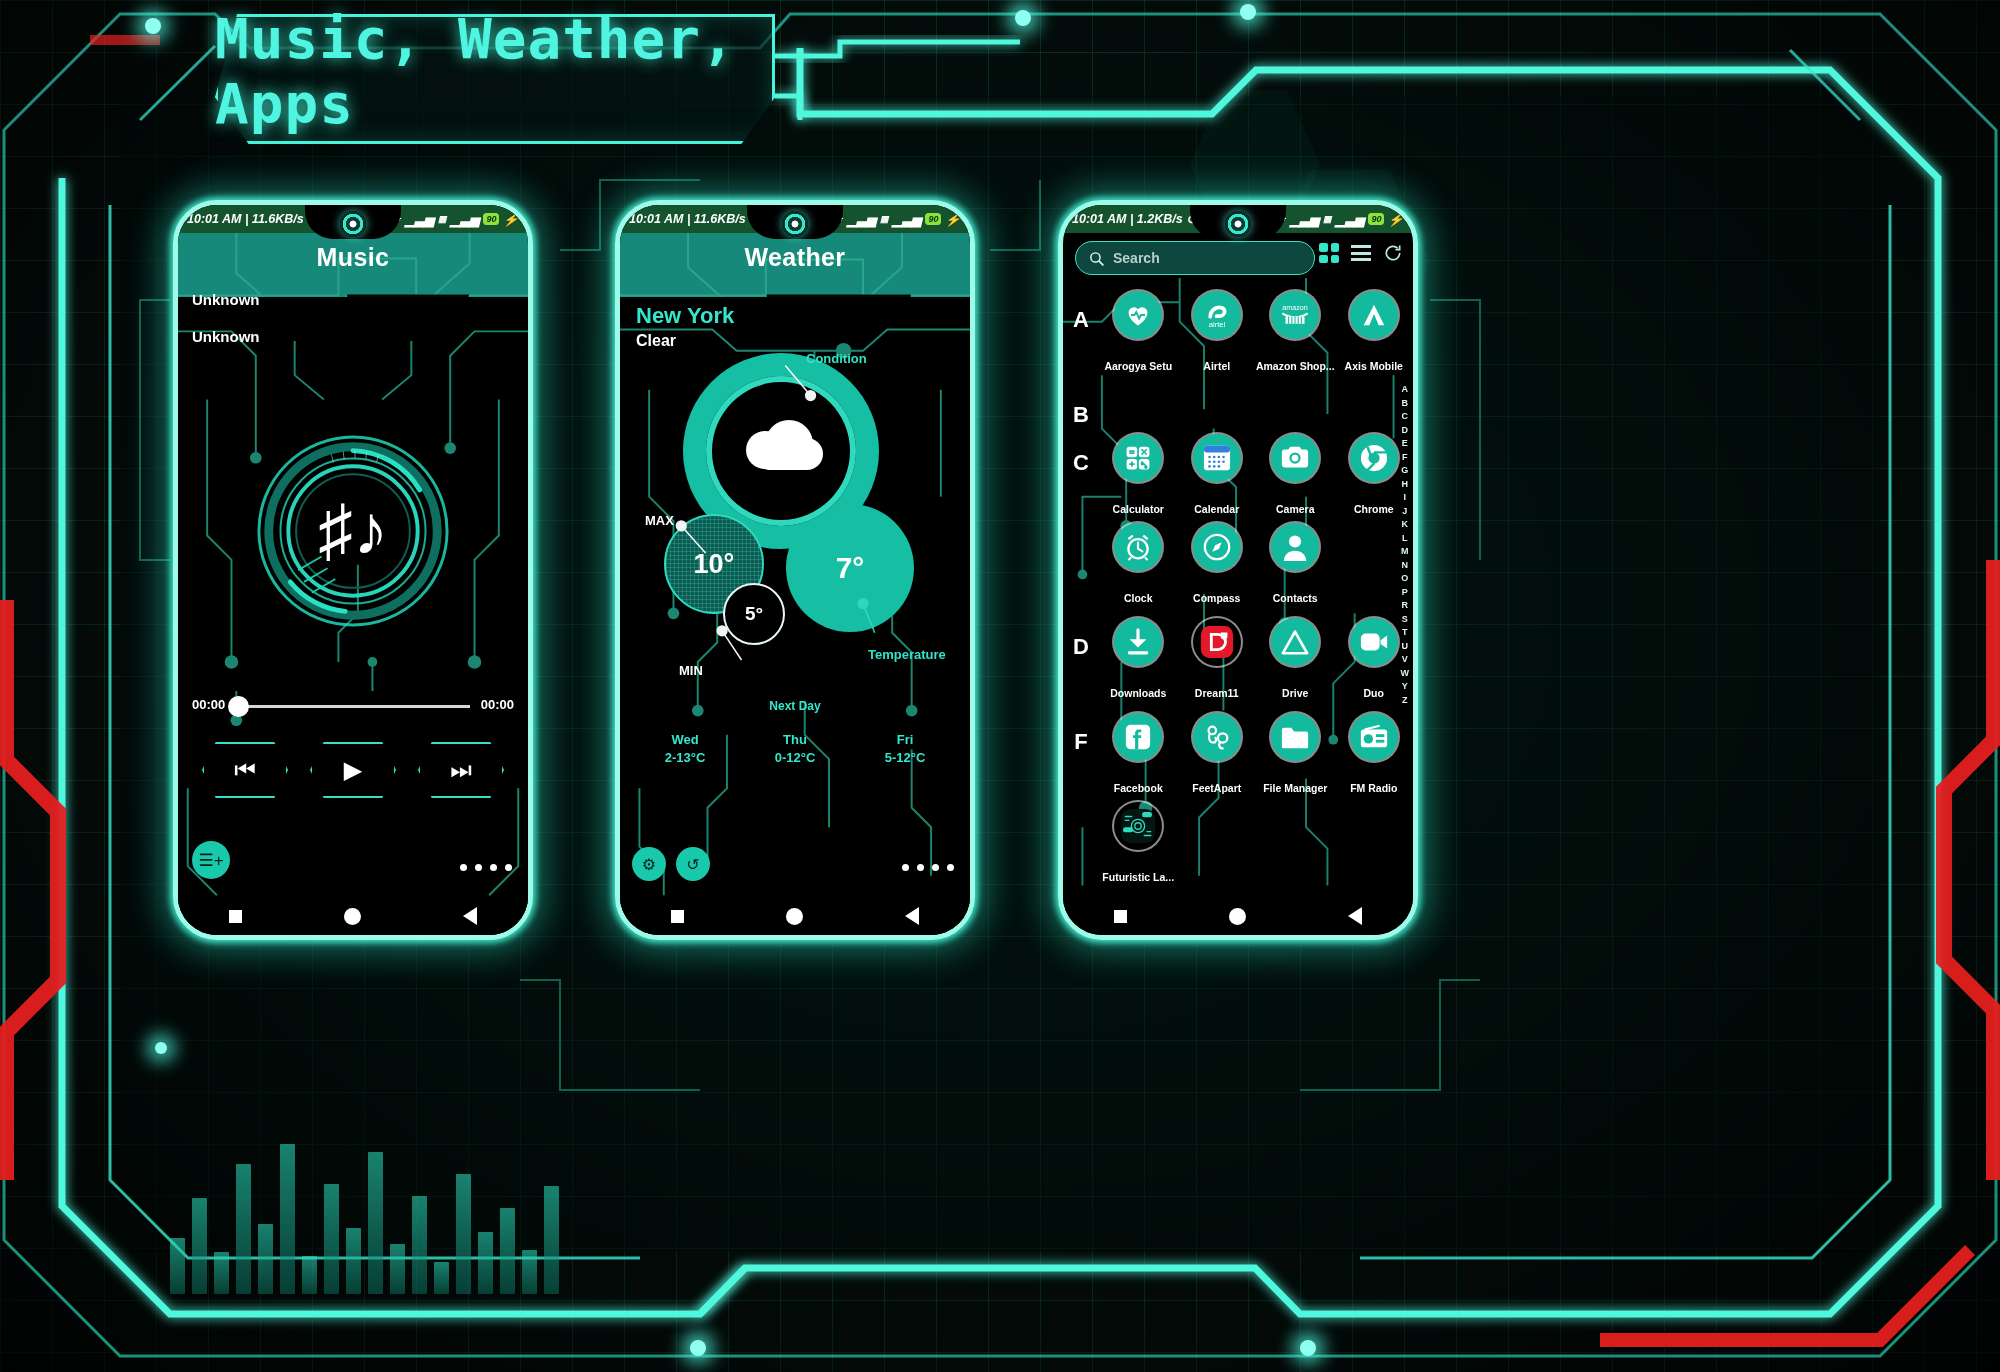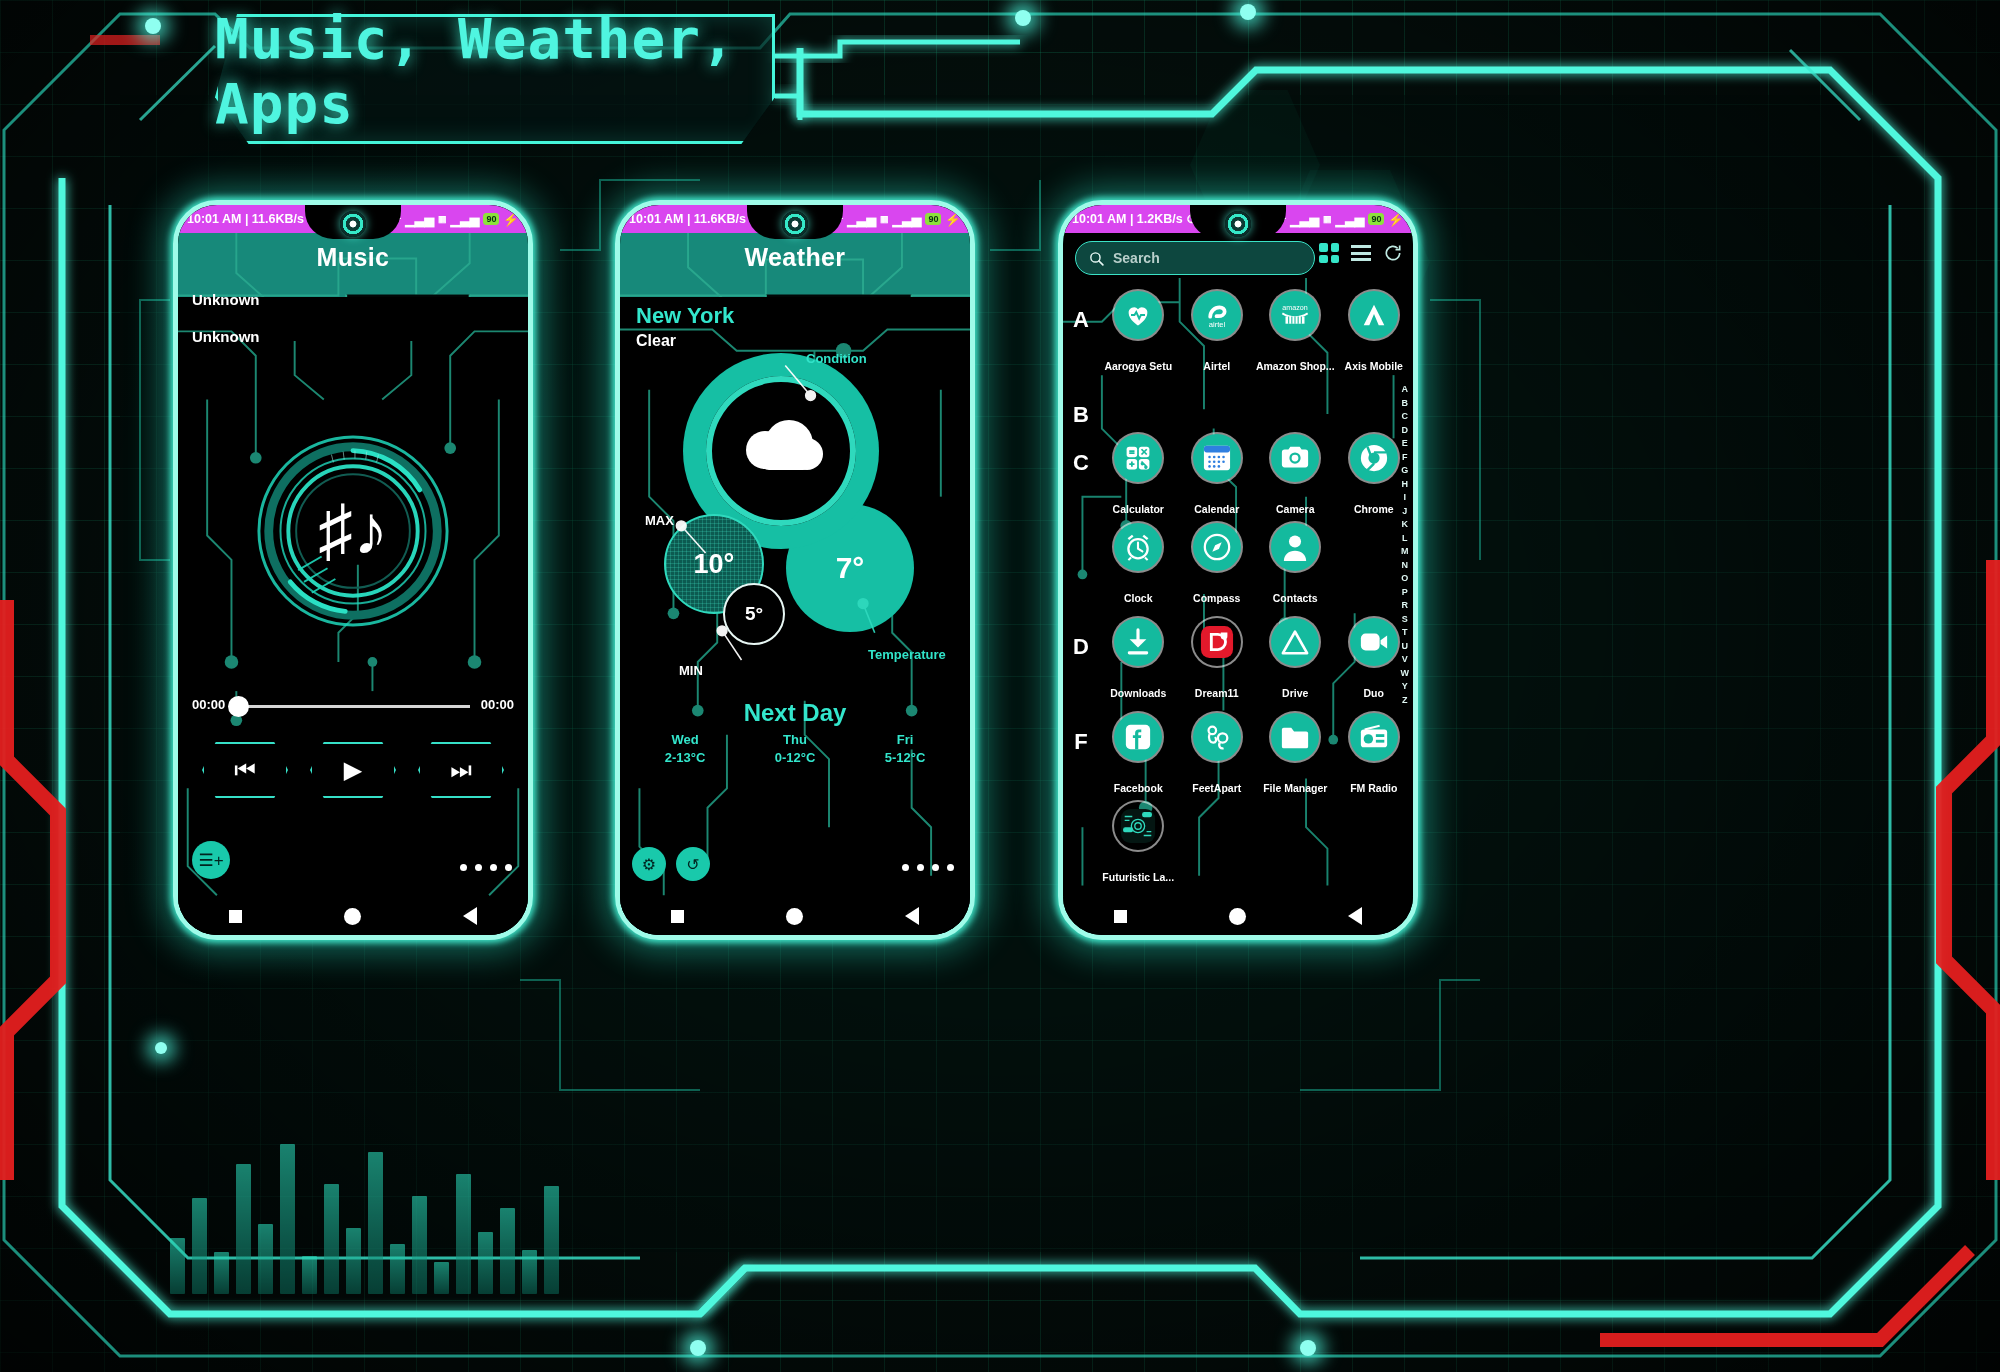--- a/index.html
+++ b/index.html
@@ -75,21 +75,21 @@
   .screen{ position:absolute; inset:0; background:#000; overflow:hidden; }
   .circuit{ position:absolute; inset:0; opacity:.95;}
   .teal-wash{
     position:absolute; left:0; top:26px; width:100%; height:66px;
     background:#17897a;
   }
   
   .statusbar{
     position:absolute; left:0; top:0; width:100%; height:27px;
     display:flex; align-items:center; color:#fff; font-size:12.5px; font-weight:700;
-    padding:14px 9px; z-index:6; background:#d946ef;
+    padding:14px 9px; z-index:6; background:#14532d;font-style:italic;
   }
   .sb-left{display:flex;align-items:center;gap:4px;}
   .sb-right{display:flex;align-items:center;gap:4px;margin-left:auto;}
   .sb-ico{ display:inline-block; }
   .notch{
     position:absolute; left:50%; transform:translateX(-50%); top:0; width:96px; height:34px; z-index:7;
     background:#000; border-radius:0 0 28px 28px;
   }
   .camera{
     position:absolute; left:50%; top:6px; transform:translateX(-50%);
@@ -172,21 +172,21 @@
   }
   .wmin{
     position:absolute; left:103px; top:378px; width:62px;height:62px;border-radius:50%;
     background:#000; border:2px solid #e8f7f4; z-index:5;
     display:flex;align-items:center;justify-content:center; color:#fff; font-size:19px;font-weight:700;
   }
   .lbl{ position:absolute; color:#31e3c9; font-size:13px; font-weight:700; z-index:6;}
   .lbl.white{ color:#fff;}
   .nextday{
     position:absolute; left:0; top:494px; width:100%; text-align:center;
-    color:#33e6cc; font-size:24px; font-weight:700; z-index:5;
+    color:#33e6cc; font-size:12px; font-weight:700; z-index:5;
   }
   .fc{ position:absolute; left:10px; right:10px; top:527px; z-index:5;}
   .fc-row{ display:flex; }
   .fc-row.b{ border-top:1px solid #2fd9bd; margin-top:6px; padding-top:6px;}
   .fc-cell{ flex:1; text-align:center; color:#33e6cc;}
   .fc-cell .d{ font-size:13px; font-weight:700;}
   .fc-cell .t{ font-size:13px; font-weight:700; margin-top:3px;}
   .wfabs{ position:absolute; left:12px; bottom:54px; display:flex; gap:10px; z-index:6;}
   .wfab{ width:34px;height:34px;border-radius:50%;background:#19c9ab;display:flex;align-items:center;justify-content:center;color:#00241f;font-size:16px;}
   

